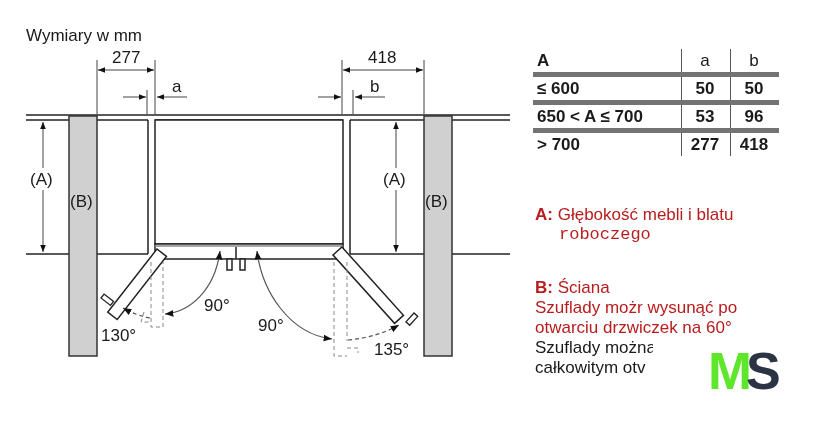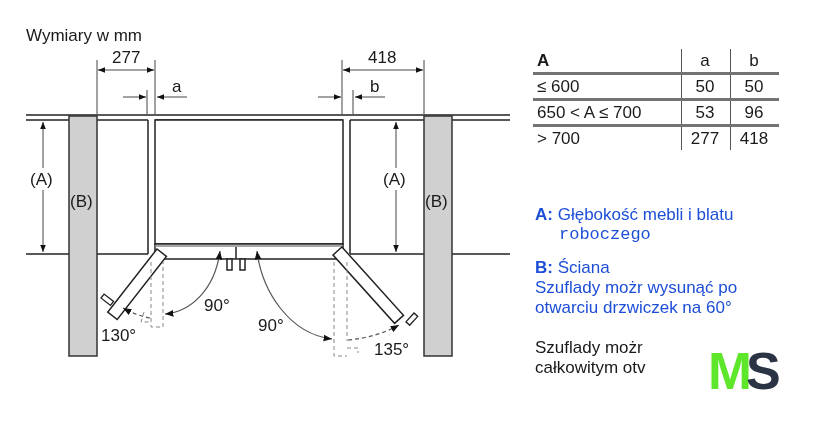--- a/index.html
+++ b/index.html
@@ -5,23 +5,23 @@
   html, body { margin:0; padding:0; background:#ffffff; }
   body { width:840px; height:440px; position:relative; overflow:hidden;
          font-family:"Liberation Sans", sans-serif; color:#1a1a1a; }
   #diagram { position:absolute; left:0; top:0; }
   .txt { font-family:"Liberation Sans", sans-serif; fill:#1a1a1a; }
   .dimtable { position:absolute; left:533px; top:49px; border-collapse:collapse;
               font-size:17px; font-family:"Liberation Sans", sans-serif; color:#1a1a1a; }
   .dimtable td, .dimtable th { padding:0 6px 0 4px; height:23px; line-height:22px; font-weight:normal; }
   .dimtable th.col-A { font-weight:bold; text-align:left; }
   .dimtable .num { text-align:center; min-width:38px; border-left:1px solid #555; }
-  .dimtable tr.row td { border-top:3px solid #737373; }
+  .dimtable tr.row td { border-top:5px solid #737373;font-weight:bold; }
   .dimtable .lbl { width:138px; }
-  .legend { position:absolute; left:535px; font-size:17px; line-height:20px; color:#1d4ed8; }
+  .legend { position:absolute; left:535px; font-size:17px; line-height:20px; color:#b91c1c; }
   .legend b { font-weight:bold; }
   .indent { padding-left:24px; display:block;font-family:Liberation Mono, monospace; }
   .cut { position:absolute; left:535px; top:338px; width:118px; height:40px; overflow:hidden;
          font-size:17px; line-height:20px; white-space:nowrap; }
   .logo { position:absolute; left:708px; top:345px; width:80px; height:48px; }
 </style>
 </head>
 <body>
 
 <svg id="diagram" width="840" height="440" viewBox="0 0 840 440">
@@ -138,27 +138,27 @@
     <td class="num">418</td>
   </tr>
 </tbody>
   </table>
 
 <div class="legend" style="top:205px;">
   <b>A:</b>
   <span>Głębokość mebli i blatu</span>
   <span class="indent">roboczego</span>
 </div>
-<div class="legend" style="top:258px;">
+<div class="legend" style="top:278px;">
   <b>B:</b>
   <span>Ściana</span><br>
   <span>Szuflady możr wysunąć po</span><br>
   <span>otwarciu drzwiczek na 60°</span>
 </div>
 <div class="cut">
-  <span>Szuflady możr</span><br>
+  <span>Szuflady można</span><br>
   <span>całkowitym otv</span>
 </div>
 
 <svg class="logo" viewBox="0 0 80 48">
   <text x="0" y="44" font-size="52" font-weight="bold" font-family="Liberation Sans, sans-serif" fill="#5ee62b" textLength="44" lengthAdjust="spacingAndGlyphs">M</text>
   <text x="38" y="44" font-size="52" font-weight="bold" font-family="Liberation Sans, sans-serif" fill="#2b3444">S</text>
 </svg>
 
 </body></html>

